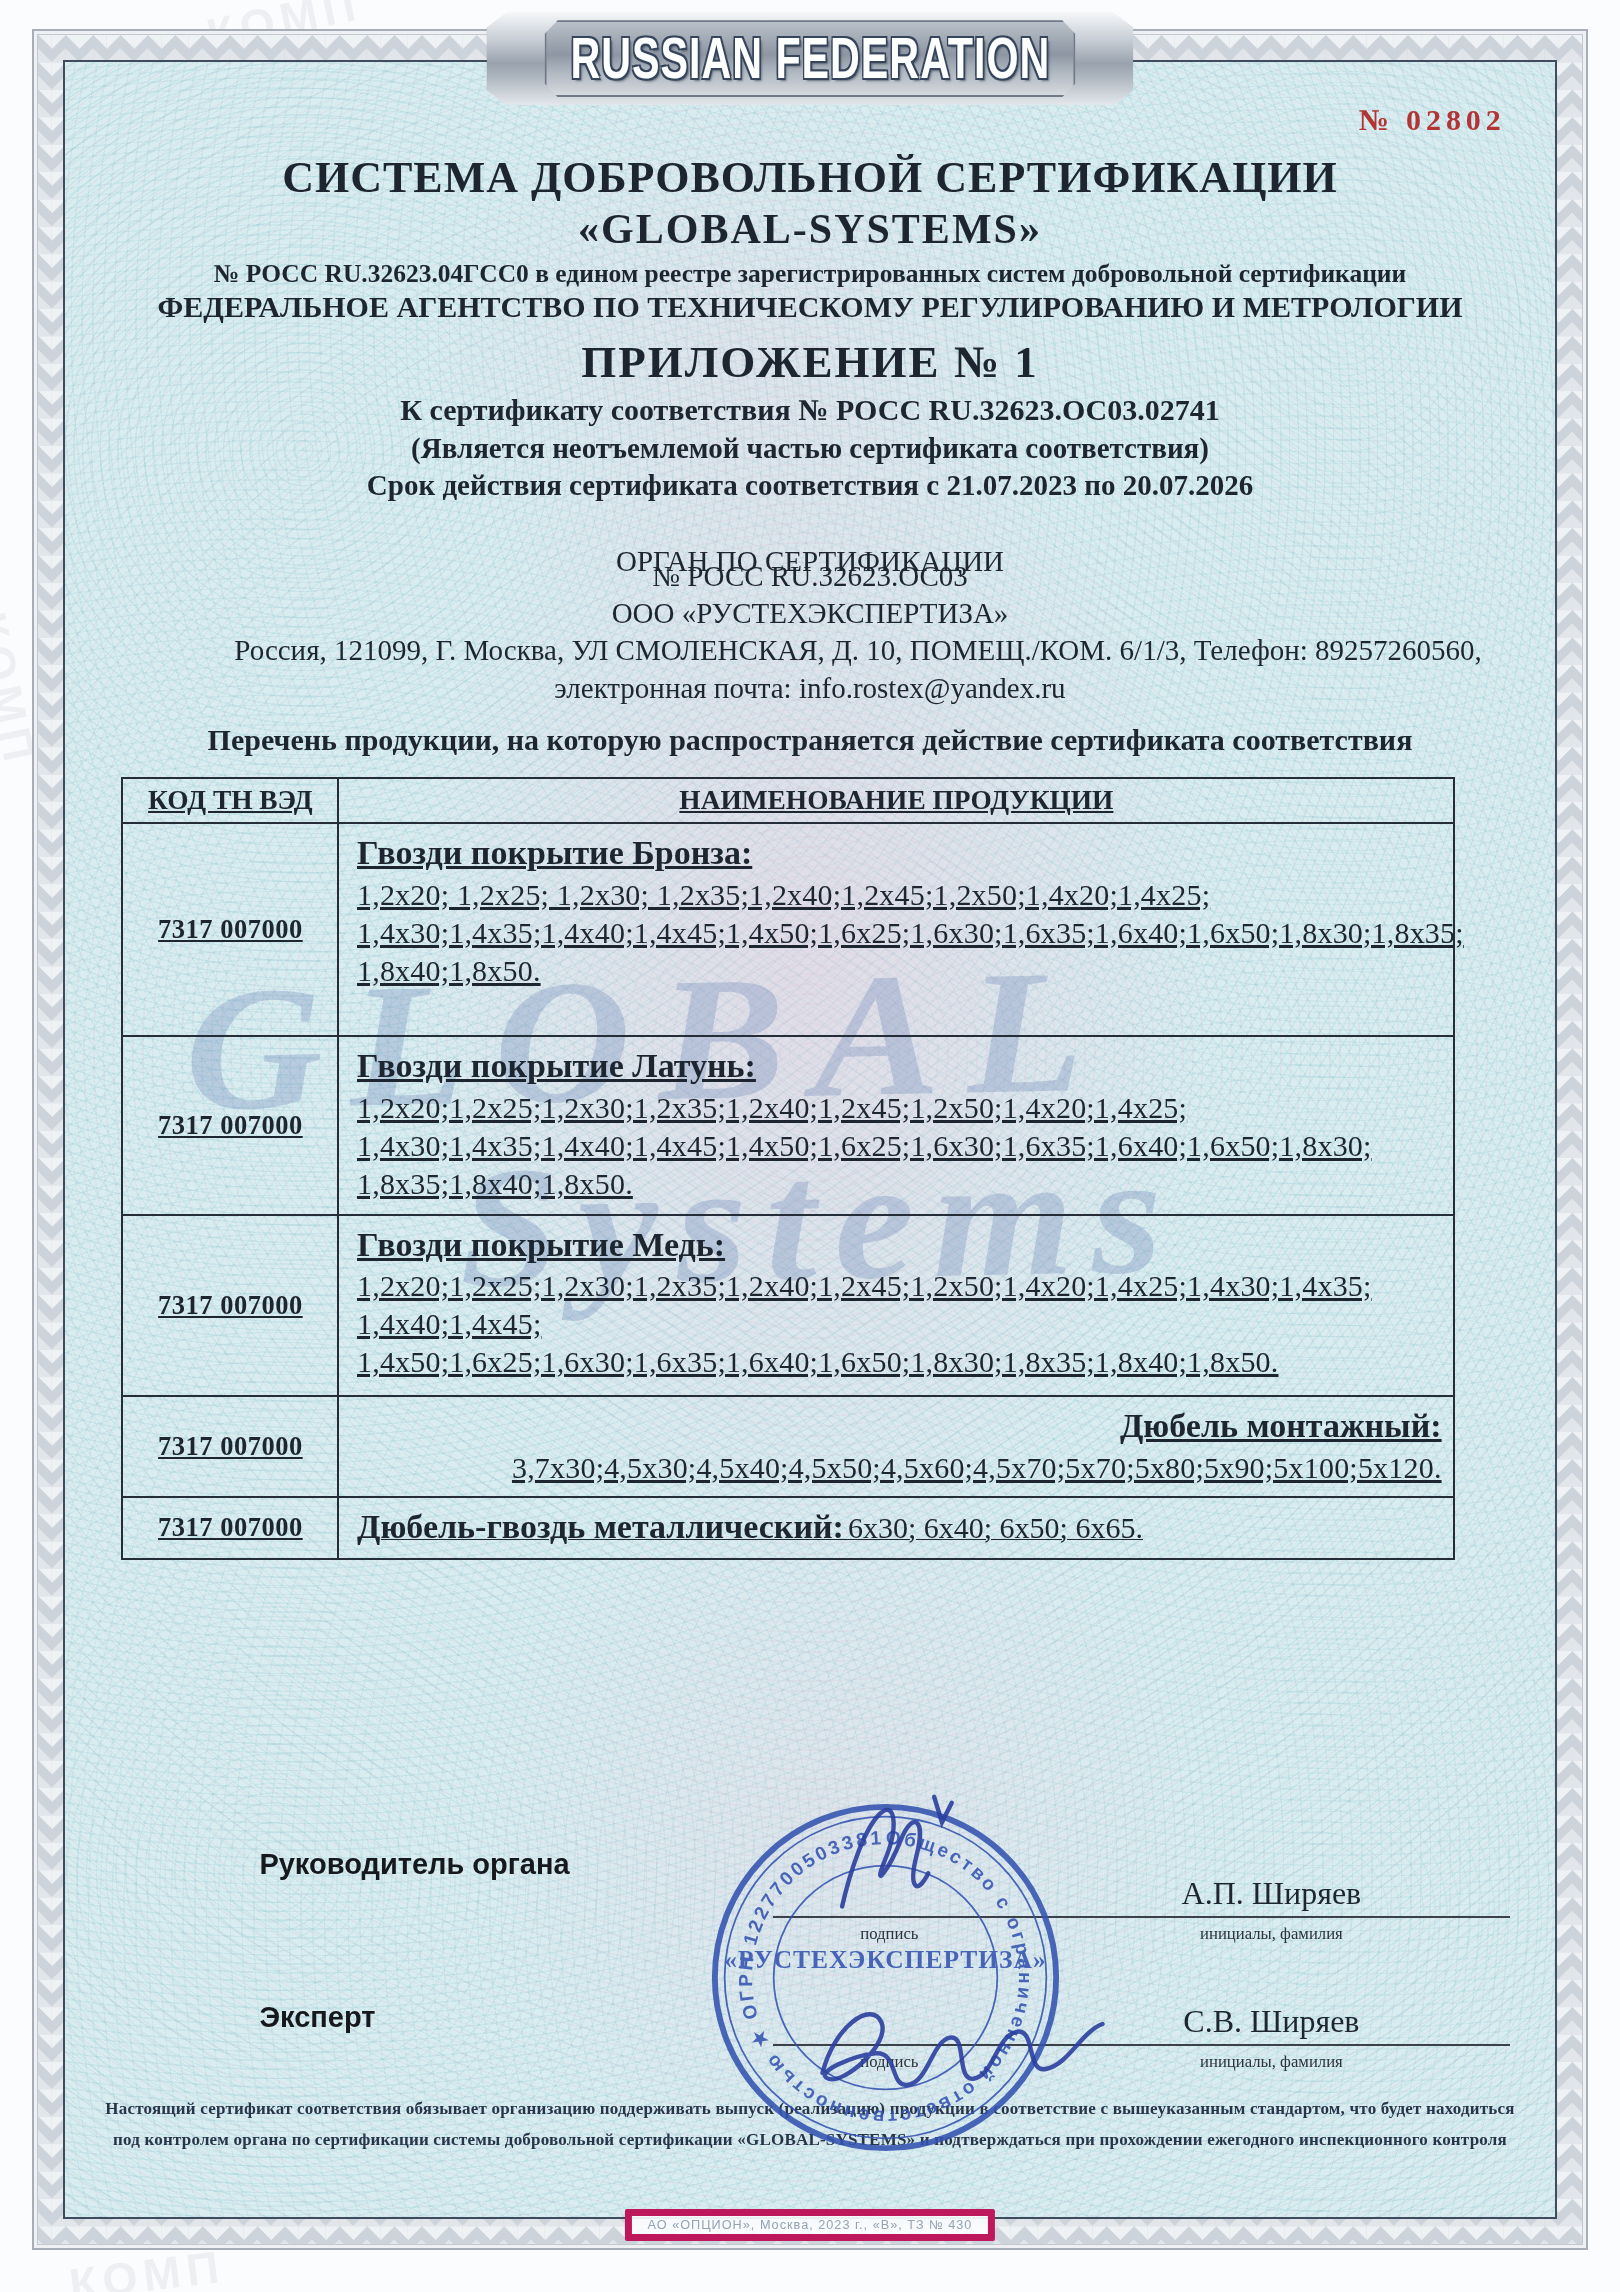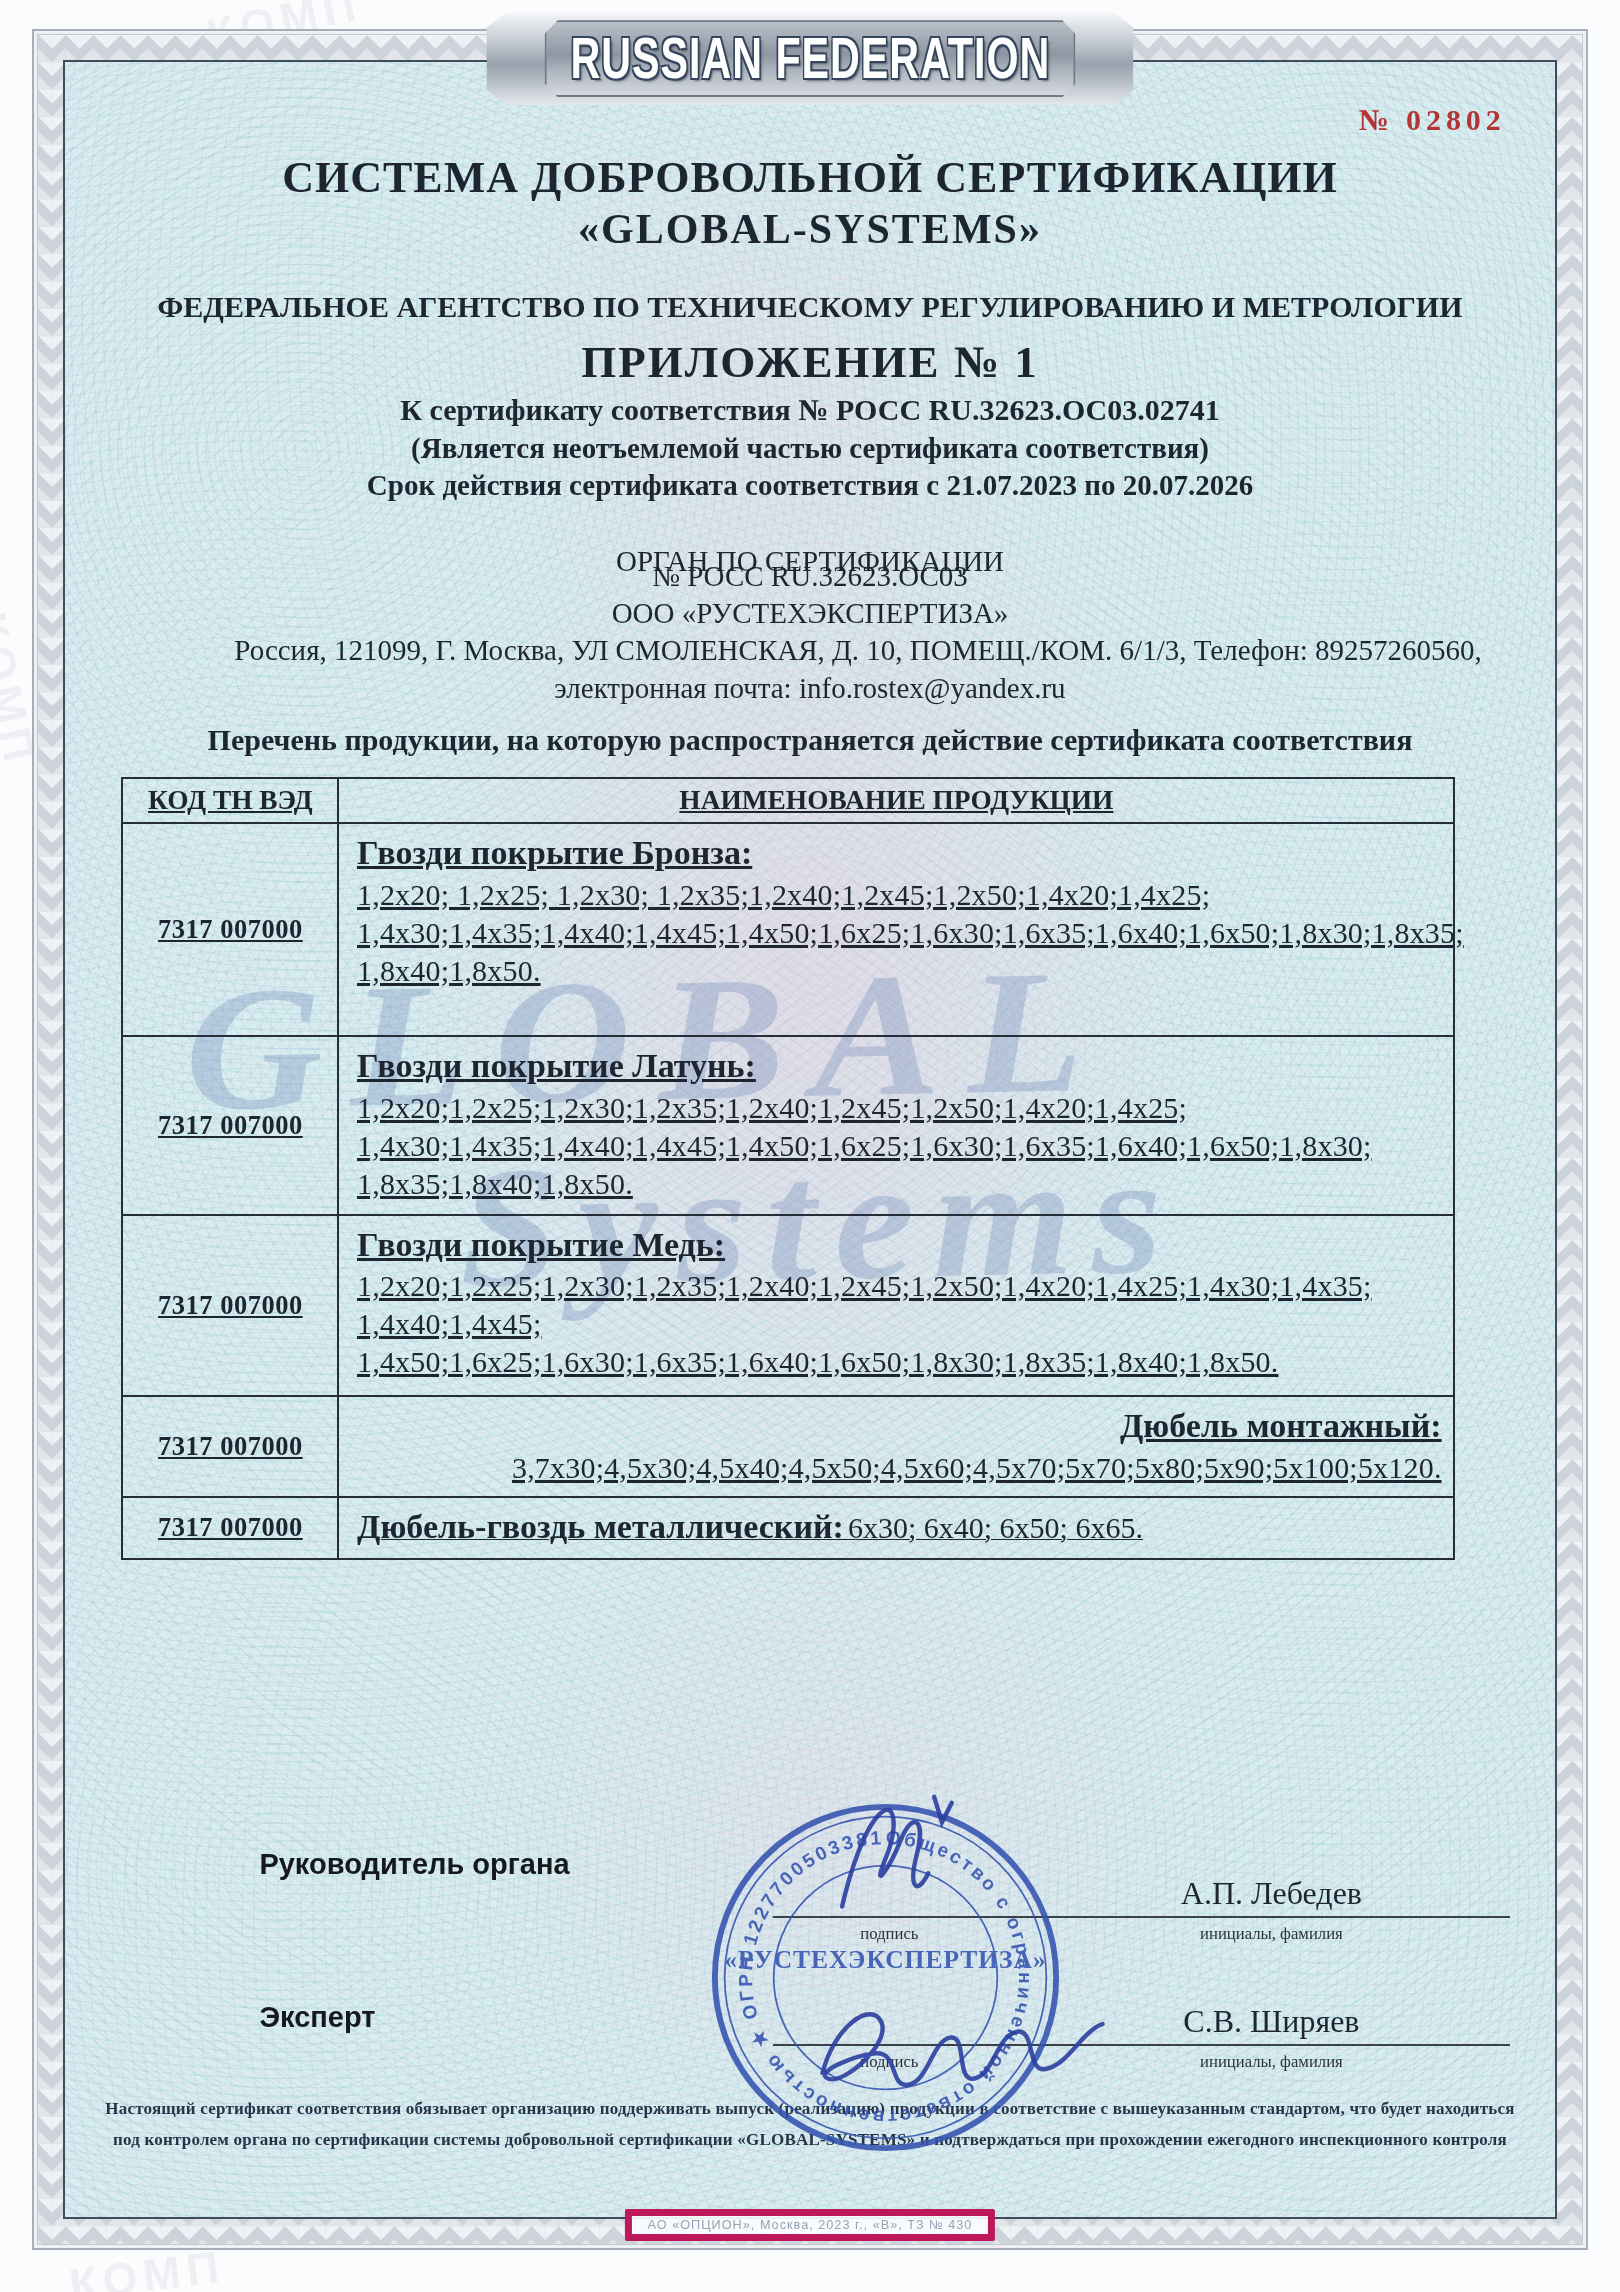--- a/index.html
+++ b/index.html
@@ -170,20 +170,21 @@
     <div class="inner">
       <div class="pink-wash"></div>
 
       <div class="wm wm1">GLOBAL</div>
       <div class="wm wm2">Systems</div>
 
       <div class="cert-number">№ 02802</div>
 
       <div class="abs t-system">СИСТЕМА ДОБРОВОЛЬНОЙ СЕРТИФИКАЦИИ</div>
       <div class="abs t-gs">«GLOBAL-SYSTEMS»</div>
+      <div class="abs t-registry">№ РОСС RU.32623.04ГСС0 в едином реестре зарегистрированных систем добровольной сертификации</div>
       <div class="abs t-agency">ФЕДЕРАЛЬНОЕ АГЕНТСТВО ПО ТЕХНИЧЕСКОМУ РЕГУЛИРОВАНИЮ И МЕТРОЛОГИИ</div>
       <div class="abs t-appendix">ПРИЛОЖЕНИЕ № 1</div>
       <div class="abs t-certref">К сертификату соответствия № РОСС RU.32623.ОС03.02741</div>
       <div class="abs t-integral">(Является неотъемлемой частью сертификата соответствия)</div>
       <div class="abs t-validity">Срок действия сертификата соответствия с 21.07.2023 по 20.07.2026</div>
 
       <div class="abs t-orghead">ОРГАН ПО СЕРТИФИКАЦИИ</div>
       <div class="abs t-orgnum">№ РОСС RU.32623.ОС03</div>
       <div class="abs t-orgname">ООО «РУСТЕХЭКСПЕРТИЗА»</div>
       <div class="abs t-orgaddr">Россия, 121099, Г. Москва, УЛ СМОЛЕНСКАЯ, Д. 10, ПОМЕЩ./КОМ. 6/1/3, Телефон: 89257260560,</div>
@@ -237,21 +238,21 @@
             <span class="inline-title">Дюбель-гвоздь металлический:</span>
             <span class="inline-sizes">6x30; 6x40; 6x50; 6x65.</span>
           </td>
         </tr>
       </tbody>
         </table>
 
       <div class="sig-label lab-head">Руководитель органа</div>
       <div class="sig-label lab-expert">Эксперт</div>
 
-      <div class="sig-name name1">А.П. Лебедев</div>
+      <div class="sig-name name1">А.П. Ширяев</div>
       <div class="sig-name name2">С.В. Ширяев</div>
 
       <div class="sig-line line1"></div>
       <div class="sig-line line2"></div>
 
       <div class="small-cap cap-sign1">подпись</div>
       <div class="small-cap cap-sign2">подпись</div>
       <div class="small-cap cap-init1">инициалы, фамилия</div>
       <div class="small-cap cap-init2">инициалы, фамилия</div>
 

